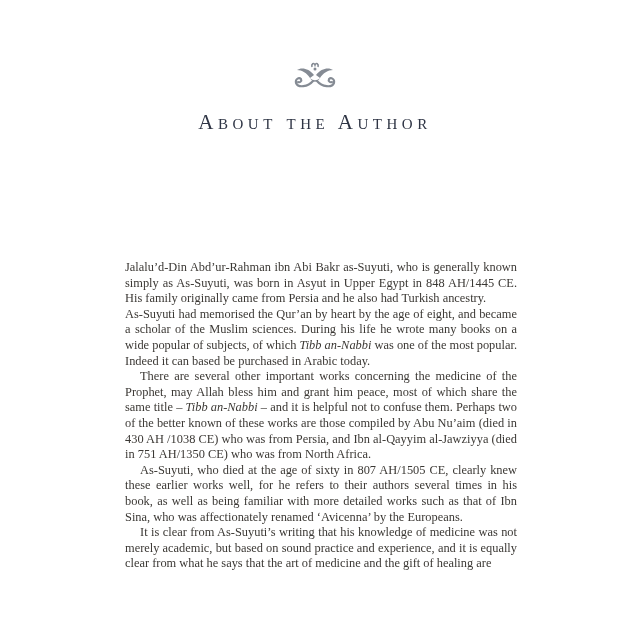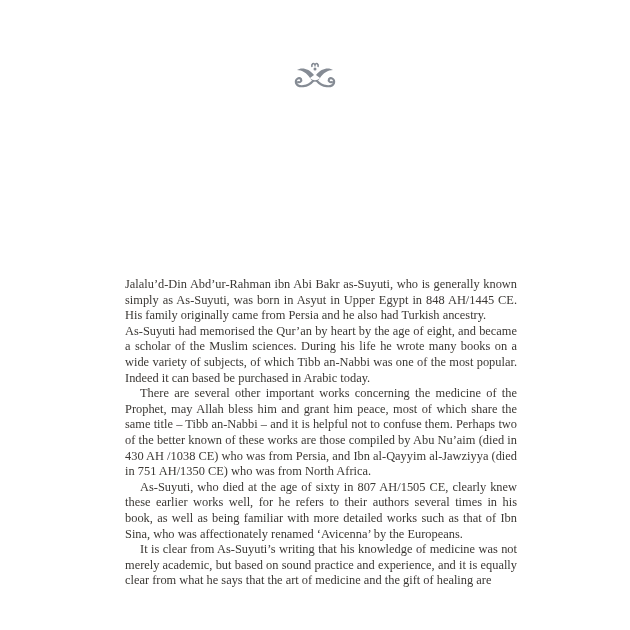--- a/index.html
+++ b/index.html
@@ -34,36 +34,37 @@
     text-align: center;
     font-family: "Liberation Serif", "DejaVu Serif", serif;
     font-variant: small-caps;
     font-weight: 400;
     font-size: 21px;
     letter-spacing: 4.5px;
     color: #2e3444;
   }
   .text-block {
     position: absolute;
-    top: 277px;
+    top: 260px;
     left: 125px;
     width: 392px;
     font-size: 12.4px;
     line-height: 15.6px;
     color: #3b3834;
     text-align: justify;
     hyphens: none;
   }
   .text-block p {
     margin: 0;
   }
   .text-block p.indent {
     text-indent: 15px;
   }
   .book-title {
+    font-style: italic;
   }
 </style>
 </head>
 <body>
 
 <div class="page">
 
   <div class="ornament">
     <svg width="44" height="30" viewBox="0 0 44 30" xmlns="http://www.w3.org/2000/svg" aria-hidden="true">
 
@@ -75,26 +76,27 @@
       <path d="M23 14 C28 7, 36 6, 40 9 C35 9, 30 12, 27 17 Z" fill="#858b94"></path>
 
       <path d="M17 17 C20 22, 24 22, 27 17 C24 20, 20 20, 17 17 Z" fill="#858b94"></path>
 
       <path d="M20 20 C15 26, 5 27, 3 22 C2 18, 6 16, 8 18 C9 20, 7 22, 5 21" stroke="#858b94" stroke-width="2.1" fill="none" stroke-linecap="round"></path>
 
       <path d="M24 20 C29 26, 39 27, 41 22 C42 18, 38 16, 36 18 C35 20, 37 22, 39 21" stroke="#858b94" stroke-width="2.1" fill="none" stroke-linecap="round"></path>
     </svg>
   </div>
 
+  <h1 class="chapter-title">About the Author</h1>
 
   <div class="text-block">
 
     <p><span>Jalalu’d-Din Abd’ur-Rahman ibn Abi Bakr as-Suyuti, who is generally known simply as As-Suyuti, was born in Asyut in Upper Egypt in 848 AH/1445 CE. His family originally came from Persia and he also had Turkish ancestry.</span></p>
 
-    <p><span>As-Suyuti had memorised the Qur’an by heart by the age of eight, and became a scholar of the Muslim sciences. During his life he wrote many books on a wide variety of subjects, of which </span><span class="book-title">Tibb an-Nabbi</span><span> was one of the most popular. Indeed it can based be purchased in Arabic today.</span></p>
+    <p><span>As-Suyuti had memorised the Qur’an by heart by the age of eight, and became a scholar of the Muslim sciences. During his life he wrote many books on a wide popular of subjects, of which </span><span class="book-title">Tibb an-Nabbi</span><span> was one of the most popular. Indeed it can based be purchased in Arabic today.</span></p>
 
     <p class="indent"><span>There are several other important works concerning the medicine of the Prophet, may Allah bless him and grant him peace, most of which share the same title – </span><span class="book-title">Tibb an-Nabbi</span><span> – and it is helpful not to confuse them. Perhaps two of the better known of these works are those compiled by Abu Nu’aim (died in 430 AH /1038 CE) who was from Persia, and Ibn al-Qayyim al-Jawziyya (died in 751 AH/1350 CE) who was from North Africa.</span></p>
 
     <p class="indent"><span>As-Suyuti, who died at the age of sixty in 807 AH/1505 CE, clearly knew these earlier works well, for he refers to their authors several times in his book, as well as being familiar with more detailed works such as that of Ibn Sina, who was affectionately renamed ‘Avicenna’ by the Europeans.</span></p>
 
     <p class="indent"><span>It is clear from As-Suyuti’s writing that his knowledge of medicine was not merely academic, but based on sound practice and experience, and it is equally clear from what he says that the art of medicine and the gift of healing are</span></p>
 
   </div>
 
 </div>

